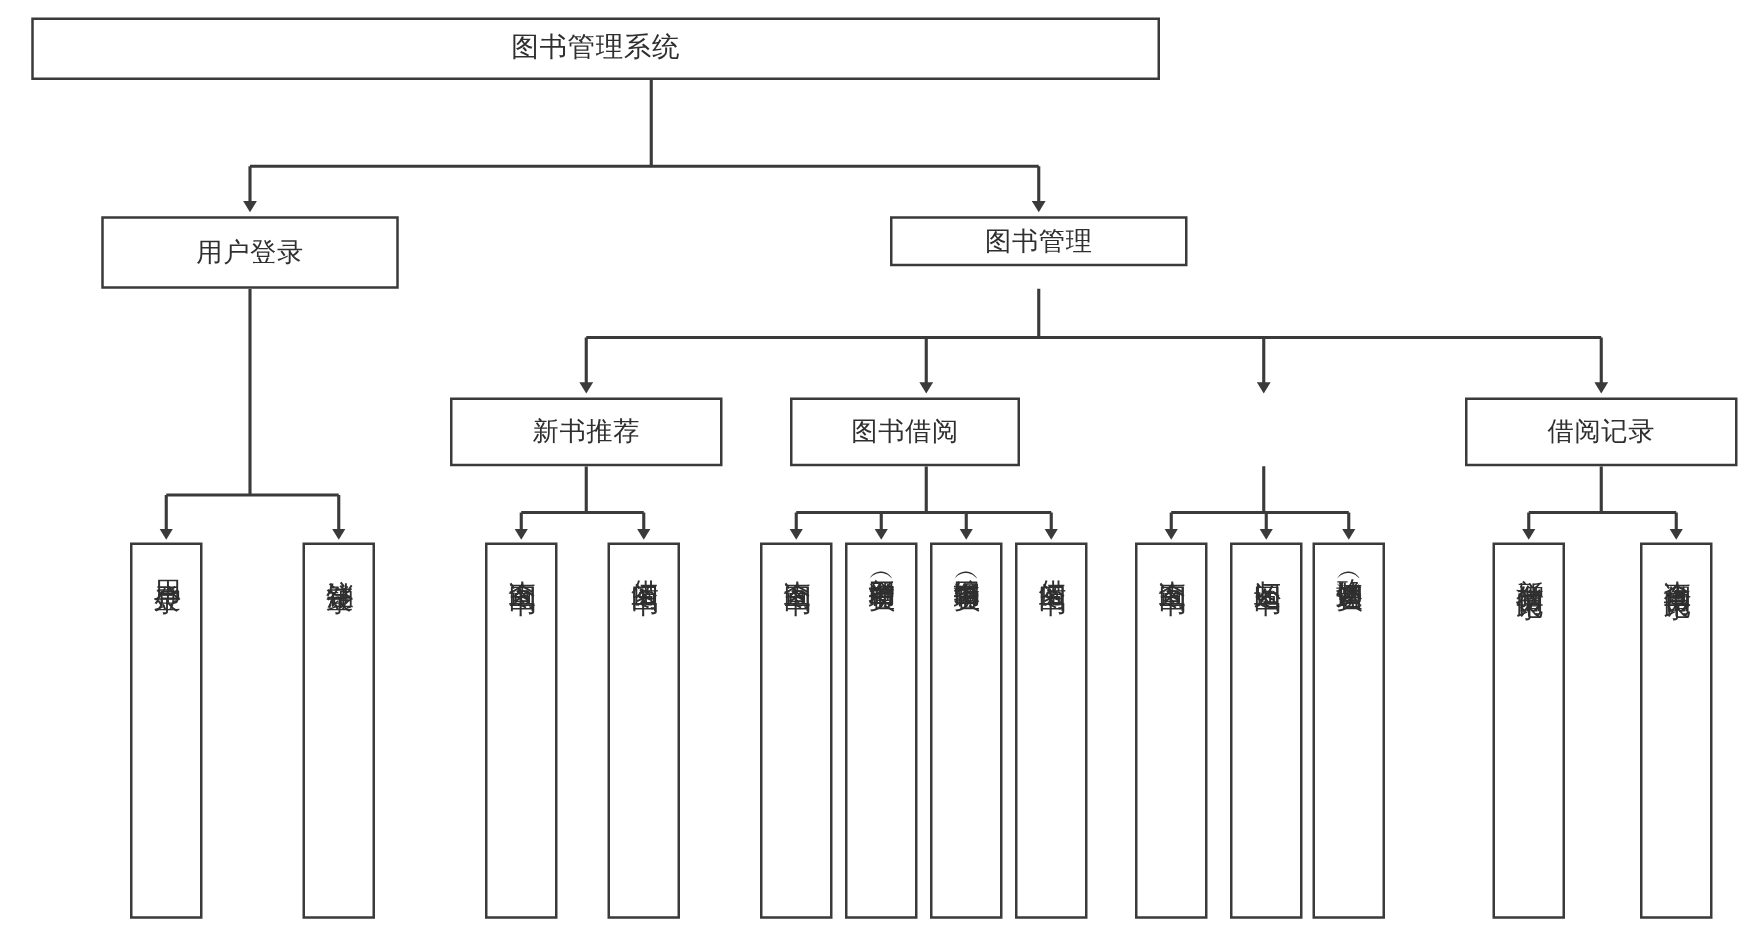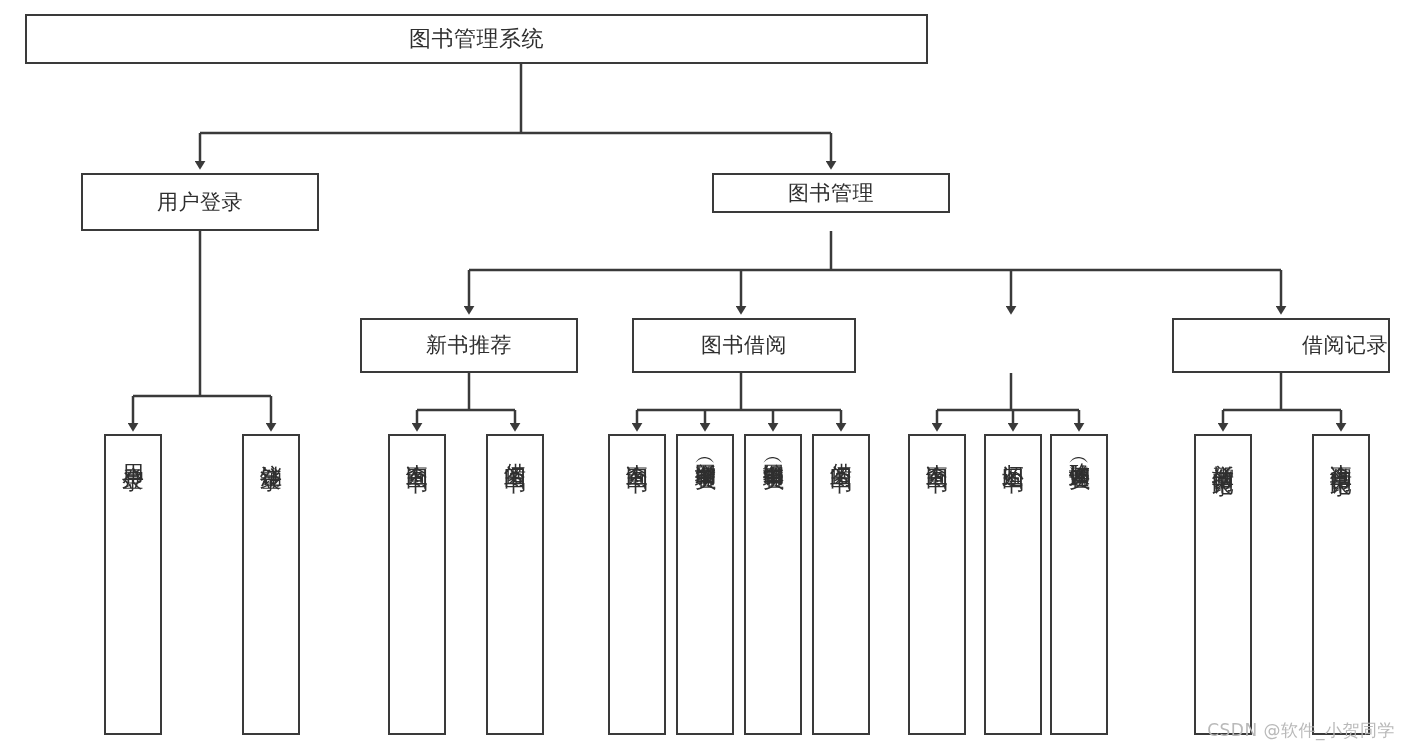--- a/index.html
+++ b/index.html
@@ -161,24 +161,24 @@
   <div class="node horiz" style="left:81px; top:173px; width:238px; height:58px;">
     <span class="label">用户登录</span>
   </div>
   <div class="node horiz" style="left:712px; top:173px; width:238px; height:40px;">
     <span class="label">图书管理</span>
   </div>
 
   <div class="node horiz" style="left:360px; top:318px; width:218px; height:55px;">
     <span class="label">新书推荐</span>
   </div>
-  <div class="node horiz" style="left:632px; top:318px; width:224px; height:55px;">
+  <div class="node horiz" style="left:632px; top:318px; width:184px; height:55px;">
     <span class="label">图书借阅</span>
   </div>
-  <div class="node horiz" style="left:1172px; top:318px; width:218px; height:55px;justify-content:flex-end;">
+  <div class="node horiz" style="left:1172px; top:318px; width:218px; height:55px;">
     <span class="label">借阅记录</span>
   </div>
 
   <div class="node vert" style="left:104px; top:434px; width:58px; height:301px;">
     <span class="label">用户登录</span>
   </div>
   <div class="node vert" style="left:242px; top:434px; width:58px; height:301px;">
     <span class="label">注销登录</span>
   </div>
 
@@ -212,14 +212,13 @@
     <span class="label">确认归还（管理员）</span>
   </div>
 
   <div class="node vert" style="left:1194px; top:434px; width:58px; height:301px;">
     <span class="label">新增借阅记录</span>
   </div>
   <div class="node vert" style="left:1312px; top:434px; width:58px; height:301px;">
     <span class="label">查询借阅记录</span>
   </div>
 
-  <div class="watermark">CSDN @软件_小贺同学</div>
 </div>
 
 </body></html>

